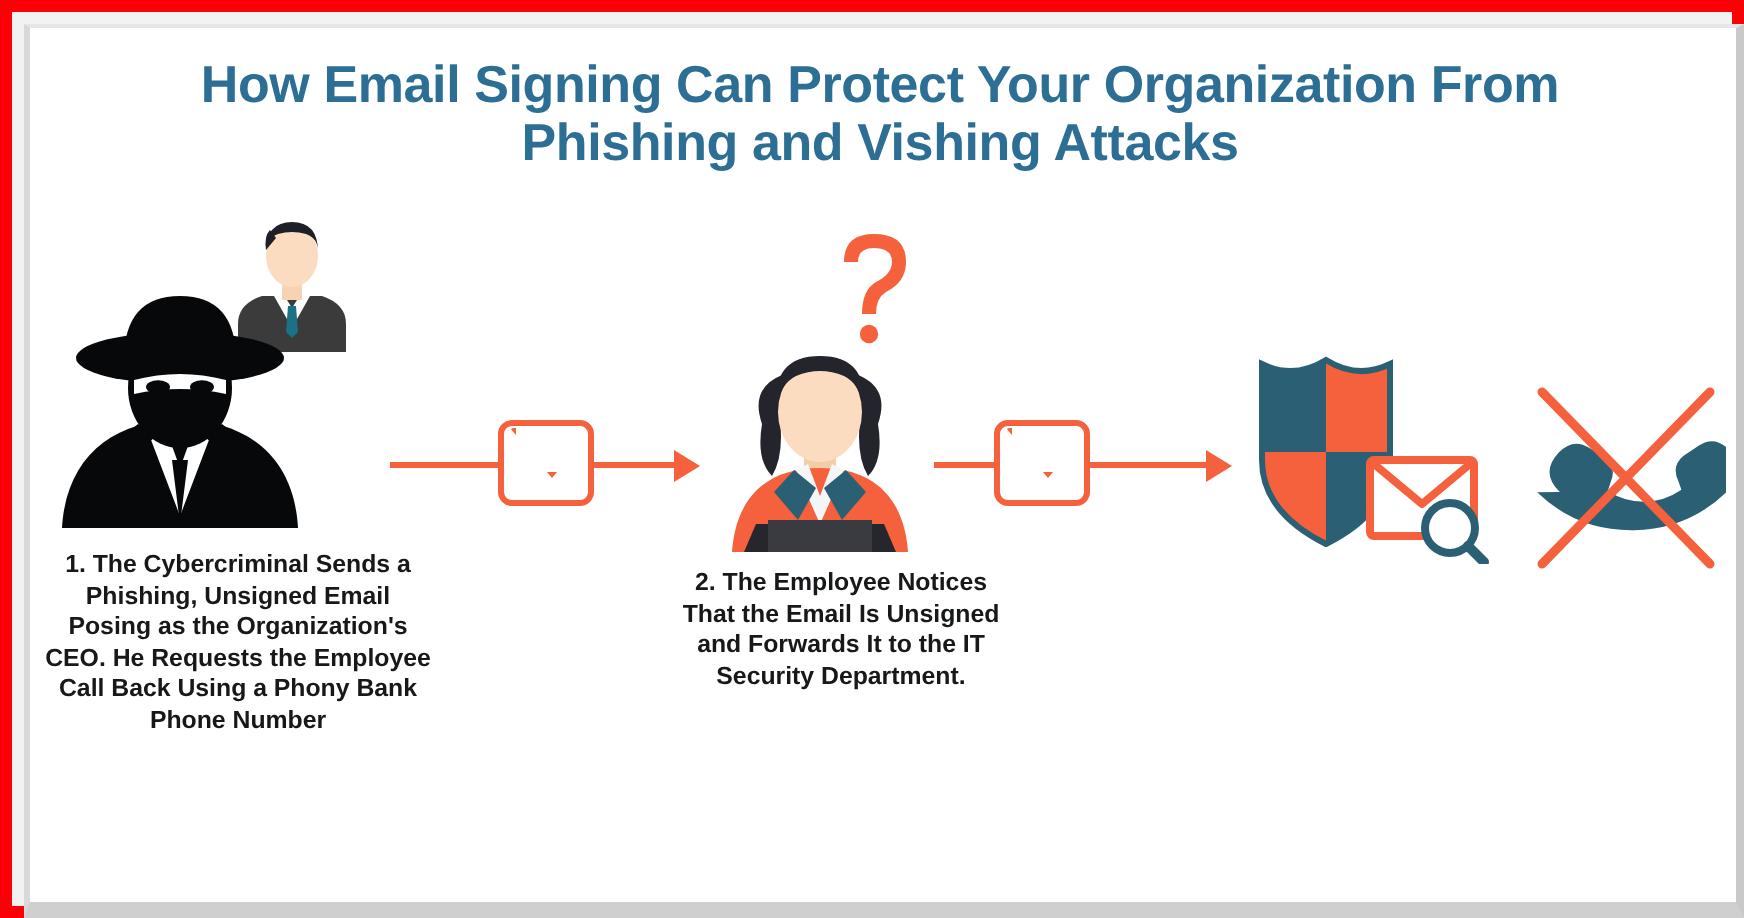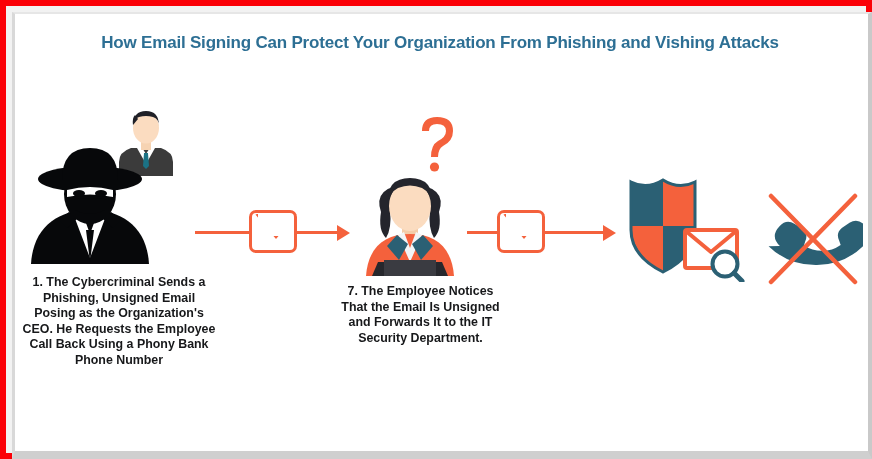--- a/index.html
+++ b/index.html
@@ -44,21 +44,21 @@
   }
 
   
   #title {
     position: absolute;
     left: 30px;
     top: 14px;
     width: 790px;
     text-align: center;
     color: #2d6f94;
-    font-size: 17px;
+    font-size: 26px;
     font-weight: bold;
     line-height: 29px;
     letter-spacing: -0.2px;
   }
 
   
   .art { position: absolute; }
   .cap {
     position: absolute;
     text-align: center;
@@ -188,21 +188,21 @@
 
           <ellipse cx="56" cy="40" rx="21" ry="25" fill="#fbdcc0"></ellipse>
 
           <path d="M34 38 Q32 12 56 12 Q80 12 78 38 Q76 26 68 22 Q56 17 44 22 Q36 26 34 38 Z" fill="#24252c"></path>
 
           <path d="M24 96 L88 96 L94 110 L18 110 Z" fill="#26272c"></path>
           <path d="M30 94 L82 94 L82 110 L30 110 Z" fill="#3a3b41"></path>
         </svg>
       </div>
 
-      <div class="cap" style="left:318px; top:270px; width:175px;">7. The Employee Notices That the Email Is Unsigned and Forwards It to the IT Security Department.</div>
+      <div class="cap" style="left:318px; top:270px; width:175px;">2. The Employee Notices That the Email Is Unsigned and Forwards It to the IT Security Department.</div>
 
       <div class="connector" style="left:452px; top:190px; width:160px;">
         <div class="conn-line" style="left:0px; width:32px;"></div>
         <div class="conn-env" style="left:30px;"></div>
         <div class="conn-line" style="left:78px; width:60px;"></div>
         <div class="conn-arrow" style="left:136px;"></div>
       </div>
 
       <div class="art" style="left:608px; top:158px; width:130px; height:110px;">
         <svg width="128" height="110" viewBox="0 0 128 110">

